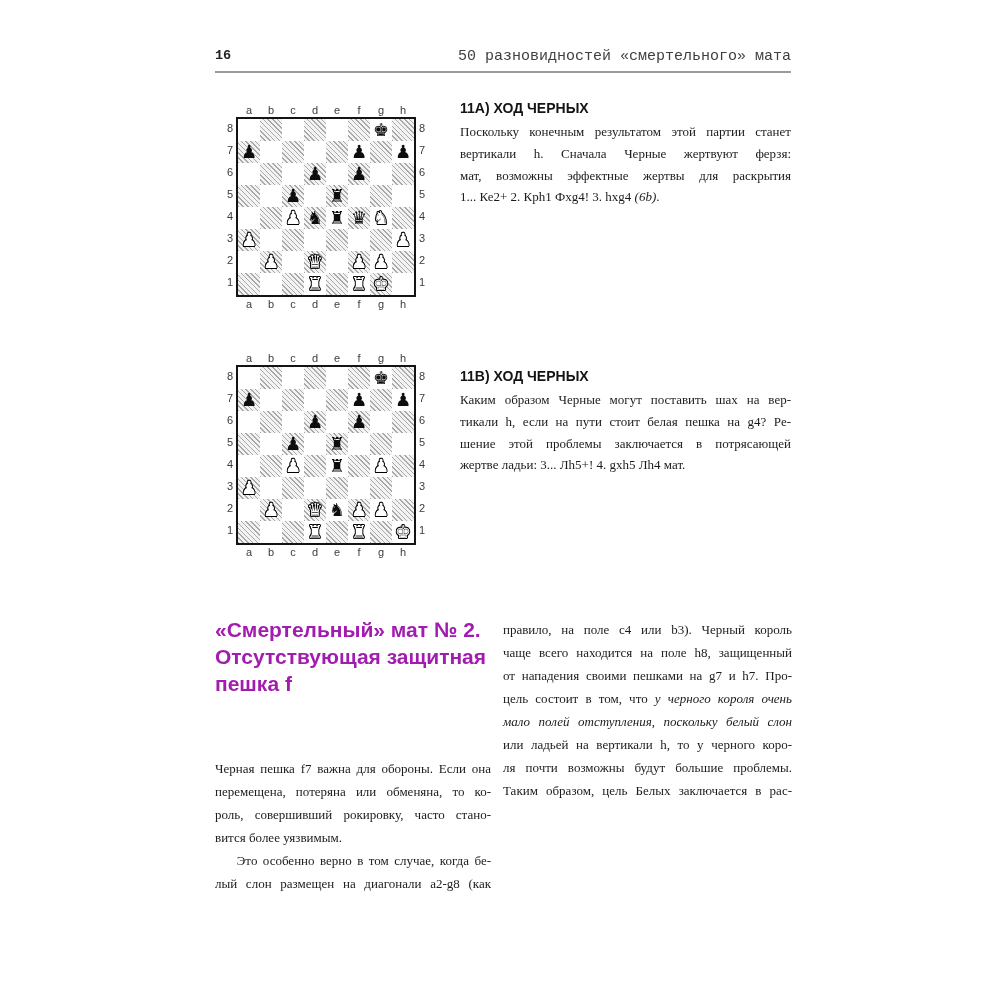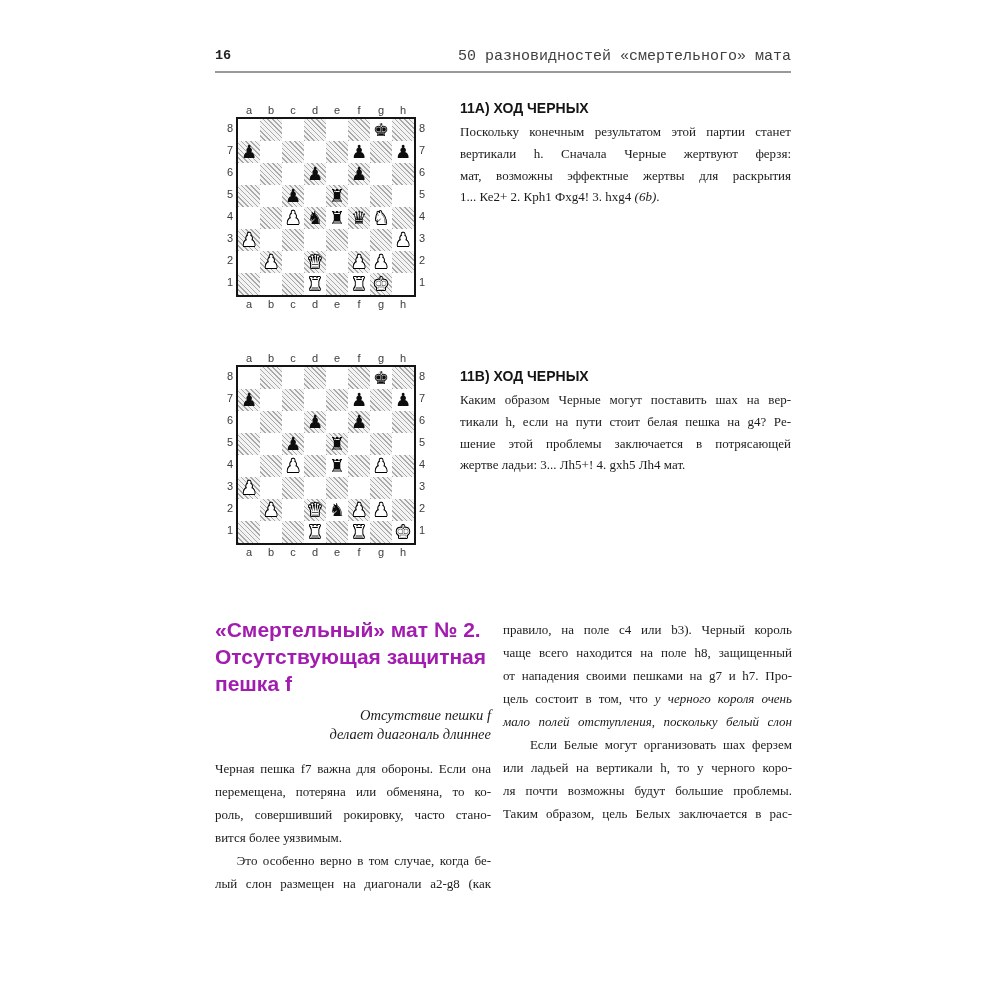--- a/index.html
+++ b/index.html
@@ -424,39 +424,34 @@
         <div class="line end"><span>жертве ладьи: 3... Лh5+! 4. gxh5 Лh4 мат.</span></div>
       </div>
   </div>
 
   <div class="art-h">
       <div>«Смертельный» мат № 2.</div>
       <div>Отсутствующая защитная</div>
       <div>пешка f</div>
     </div>
 
-  <div class="epigraph">
-      <div class="line end"><span class="it">Отсутствие пешки f</span></div>
-      <div class="line end"><span class="it">делает диагональ длиннее</span></div>
-    </div>
 
   <div class="col col-left">
       <div class="line"><span>Черная пешка f7 важна для обороны. Если она</span></div>
       <div class="line"><span>перемещена, потеряна или обменяна, то ко-</span></div>
       <div class="line"><span>роль, совершивший рокировку, часто стано-</span></div>
       <div class="line end"><span>вится более уязвимым.</span></div>
       <div class="line"><span>&nbsp;&nbsp;&nbsp;&nbsp;Это особенно верно в том случае, когда бе-</span></div>
       <div class="line"><span>лый слон размещен на диагонали a2-g8 (как</span></div>
     </div>
 
   <div class="col col-right">
       <div class="line"><span>правило, на поле c4 или b3). Черный король</span></div>
       <div class="line"><span>чаще всего находится на поле h8, защищенный</span></div>
       <div class="line"><span>от нападения своими пешками на g7 и h7. Про-</span></div>
       <div class="line"><span>цель состоит в том, что </span><span class="it">у черного короля очень</span></div>
       <div class="line"><span class="it">мало полей отступления, поскольку белый слон</span></div>
-      <div class="line"><span>&nbsp;&nbsp;&nbsp;&nbsp;Если Белые могут организовать шах ферзем</span></div>
       <div class="line"><span>или ладьей на вертикали h, то у черного коро-</span></div>
       <div class="line"><span>ля почти возможны будут большие проблемы.</span></div>
       <div class="line"><span>Таким образом, цель Белых заключается в рас-</span></div>
     </div>
 
 </div>
 
 </body></html>

